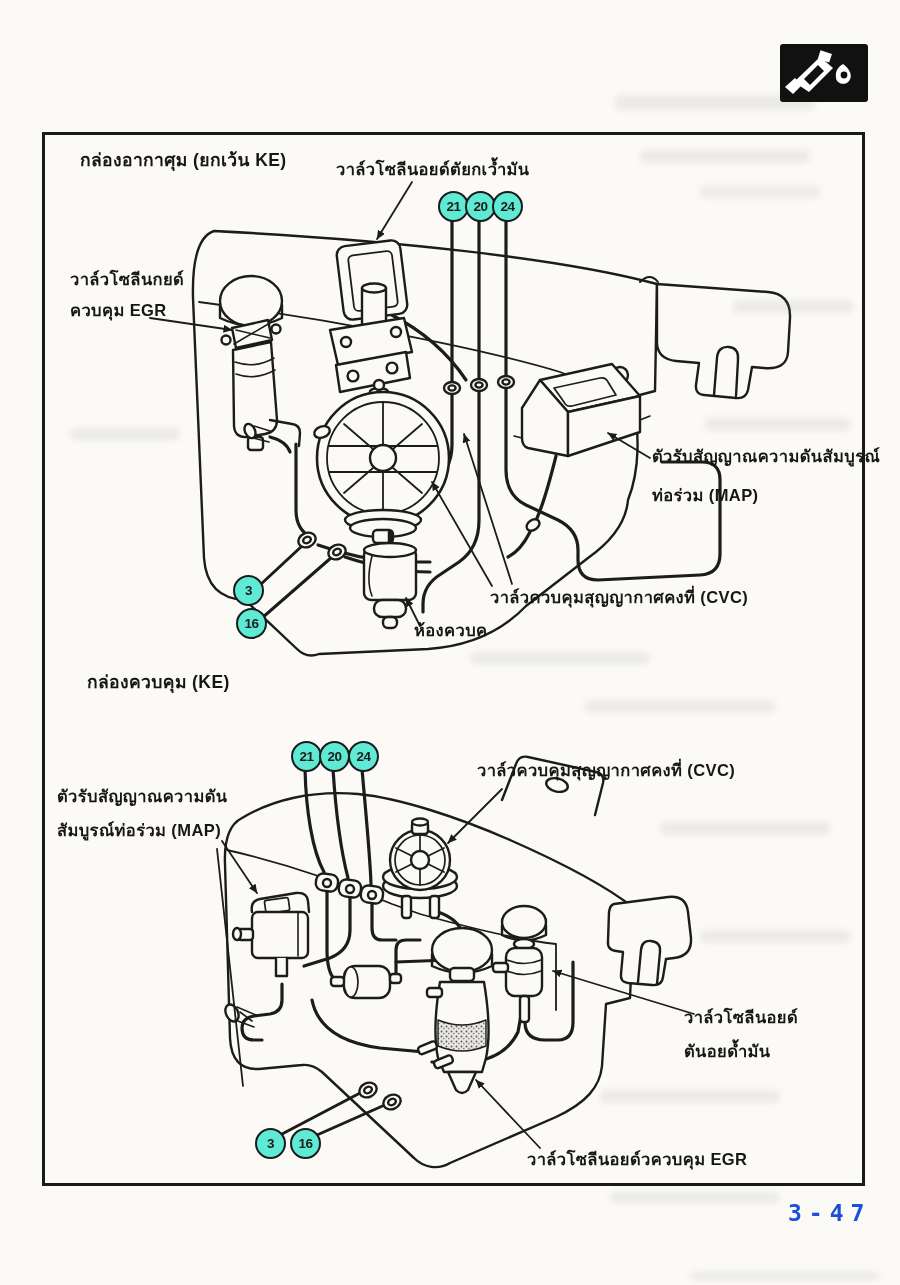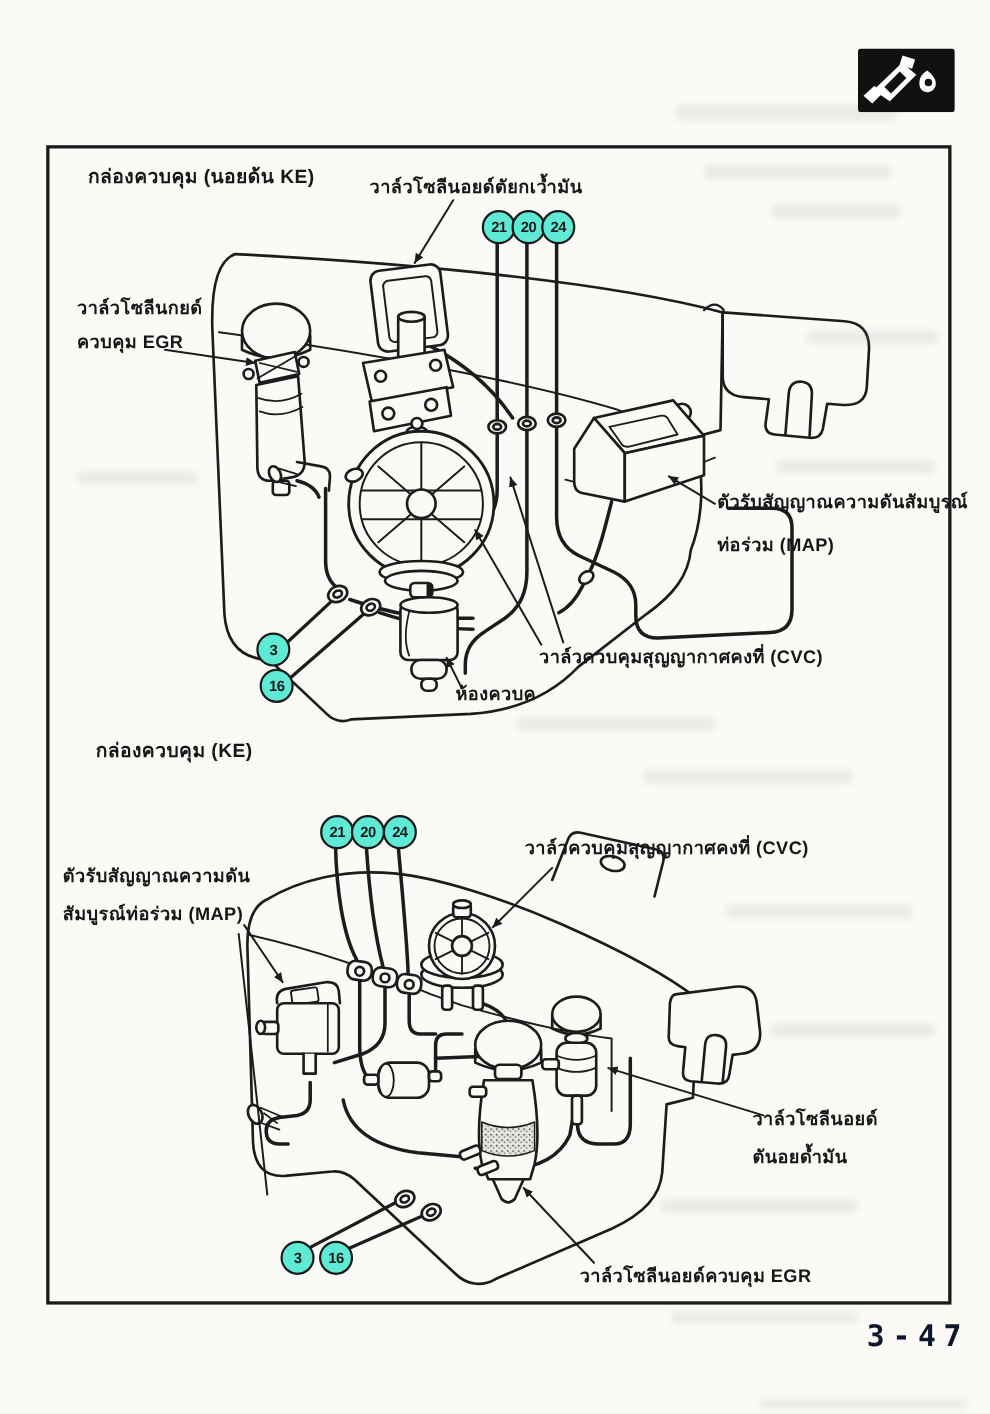--- a/index.html
+++ b/index.html
@@ -19,21 +19,21 @@
   }
   .ttl{font-size:17.5px;font-weight:700;}
   .callout{
     position:absolute;width:27px;height:27px;border:2.4px solid #1a1a1a;border-radius:50%;
     background:#5eead4;display:flex;align-items:center;justify-content:center;
     font-size:13.5px;font-weight:700;z-index:6;letter-spacing:-.5px;
   }
   .pageno{
     position:absolute;left:788px;top:1200px;z-index:5;
     font-family:"DejaVu Sans Mono","Liberation Mono",monospace;
-    font-size:27px;font-weight:700;letter-spacing:7px;color:#0f172a;
+    font-size:23px;font-weight:700;letter-spacing:7px;color:#1d4ed8;
   }
   .badge{position:absolute;left:780px;top:44px;width:88px;height:58px;z-index:5;}
   .smudge{
     position:absolute;background:#8d8d8d;opacity:.14;filter:blur(3px);
     border-radius:5px;z-index:1;
   }
 </style>
 </head>
 <body>
 <div class="page">
@@ -313,36 +313,36 @@
       <g stroke-width="1.8">
         <path d="M502,789 L448,843" marker-end="url(#arr)"></path>
         <path d="M222,841 L257,893" marker-end="url(#arr)"></path>
         <path d="M217,849 L243,1086"></path>
         <path d="M694,1014 L553,971" marker-end="url(#arr)"></path>
         <path d="M540,1148 L476,1080" marker-end="url(#arr)"></path>
       </g>
     </g>
   </svg>
 
-  <div class="lbl ttl" style="left:80px;top:146px">กล่องควบคุม (นอยด้น KE)</div>
+  <div class="lbl ttl" style="left:80px;top:146px">กล่องอากาศุม (ยกเว้น KE)</div>
   <div class="lbl" style="left:336px;top:156px">วาล์วโซลีนอยด์ตัยกเว้ำมัน</div>
   <div class="lbl" style="left:70px;top:266px">วาล์วโซลีนกยด์</div>
   <div class="lbl" style="left:70px;top:297px">ควบคุม EGR</div>
   <div class="lbl" style="left:652px;top:443px">ตัวรับสัญญาณความดันสัมบูรณ์</div>
   <div class="lbl" style="left:652px;top:482px">ท่อร่วม (MAP)</div>
   <div class="lbl" style="left:490px;top:584px">วาล์วควบคุมสุญญากาศคงที่ (CVC)</div>
   <div class="lbl" style="left:414px;top:617px">ห้องควบค</div>
 
   <div class="lbl ttl" style="left:87px;top:668px">กล่องควบคุม (KE)</div>
   <div class="lbl" style="left:477px;top:757px">วาล์วควบคุมสุญญากาศคงที่ (CVC)</div>
   <div class="lbl" style="left:57px;top:783px">ตัวรับสัญญาณความดัน</div>
   <div class="lbl" style="left:57px;top:817px">สัมบูรณ์ท่อร่วม (MAP)</div>
   <div class="lbl" style="left:684px;top:1004px">วาล์วโซลีนอยด์</div>
   <div class="lbl" style="left:684px;top:1038px">ตันอยด้ำมัน</div>
-  <div class="lbl" style="left:527px;top:1146px">วาล์วโซลีนอยด์ควบคุม EGR</div>
+  <div class="lbl" style="left:527px;top:1146px">วาล์วโซลีนอยด์วควบคุม EGR</div>
 
   <div class="callout" style="left:438px;top:191px">21</div>
   <div class="callout" style="left:465px;top:191px">20</div>
   <div class="callout" style="left:492px;top:191px">24</div>
   <div class="callout" style="left:233px;top:575px">3</div>
   <div class="callout" style="left:236px;top:608px">16</div>
 
   <div class="callout" style="left:291px;top:741px">21</div>
   <div class="callout" style="left:319px;top:741px">20</div>
   <div class="callout" style="left:348px;top:741px">24</div>

